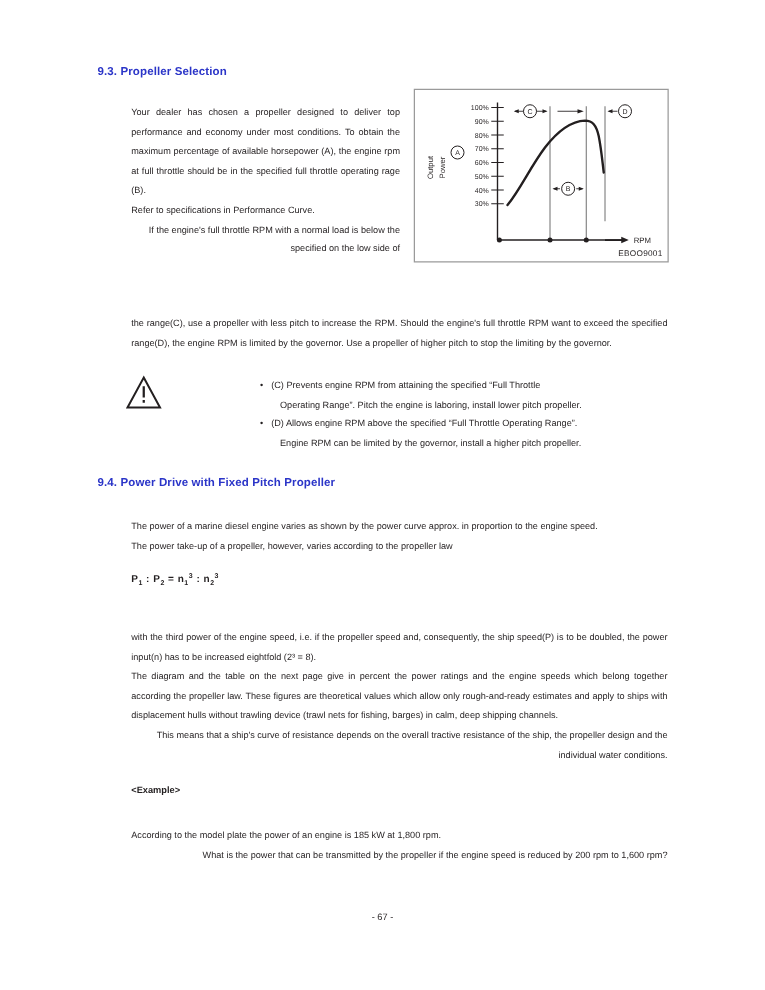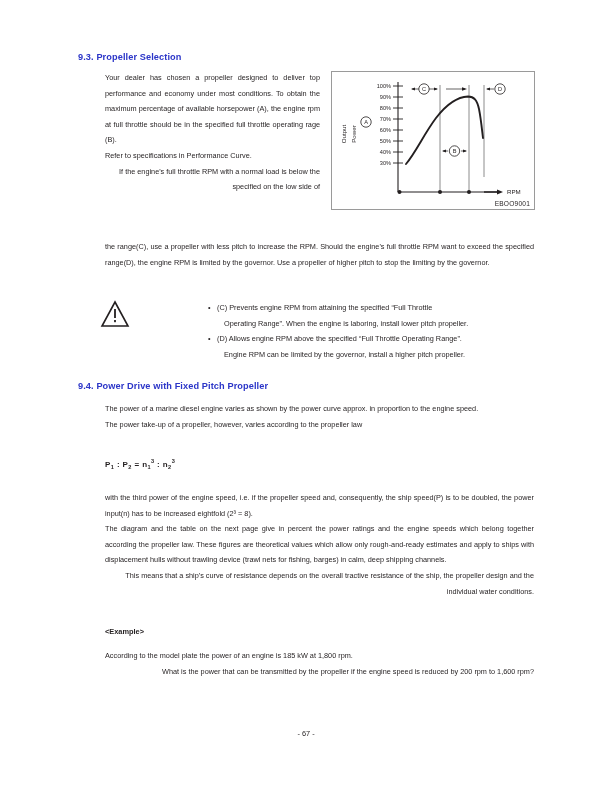--- a/index.html
+++ b/index.html
@@ -33,20 +33,21 @@
   }
   #heading-93 { left: 78px; top: 52px; }
   #heading-94 { left: 78px; top: 381px; }
 
   
   .body-col {
     position: absolute;
     font-size: 7.3px;
     line-height: 15.6px;
     color: #231f20;
+    margin-top: 12px;
   }
   .body-col p { margin: 0; }
   .just p { text-align: justify; text-justify: inter-word; }
   .just p.last { text-align: right; }
 
   
   #col-left {
     left: 105px;
     top: 70px;
     width: 215px;
@@ -273,21 +274,21 @@
     <svg id="warn-icon" viewBox="0 0 30 28">
       <polygon points="15,2 28,26 2,26" fill="none" stroke="#231f20" stroke-width="1.6"></polygon>
       <rect x="14.1" y="9" width="1.8" height="9" fill="#231f20"></rect>
       <rect x="14.1" y="20" width="1.8" height="2.2" fill="#231f20"></rect>
     </svg>
     <div id="note-body">
       <ul>
         <li>
           <span class="bullet">•</span>
           <span>(C) Prevents engine RPM from attaining the specified “Full Throttle</span>
-          <span class="cont">Operating Range”. When the engine is laboring, install lower pitch propeller.</span>
+          <span class="cont">Operating Range”. Pitch the engine is laboring, install lower pitch propeller.</span>
         </li>
         <li>
           <span class="bullet">•</span>
           <span>(D) Allows engine RPM above the specified “Full Throttle Operating Range”.</span>
           <span class="cont">Engine RPM can be limited by the governor, install a higher pitch propeller.</span>
         </li>
       </ul>
     </div>
   </div>
 

